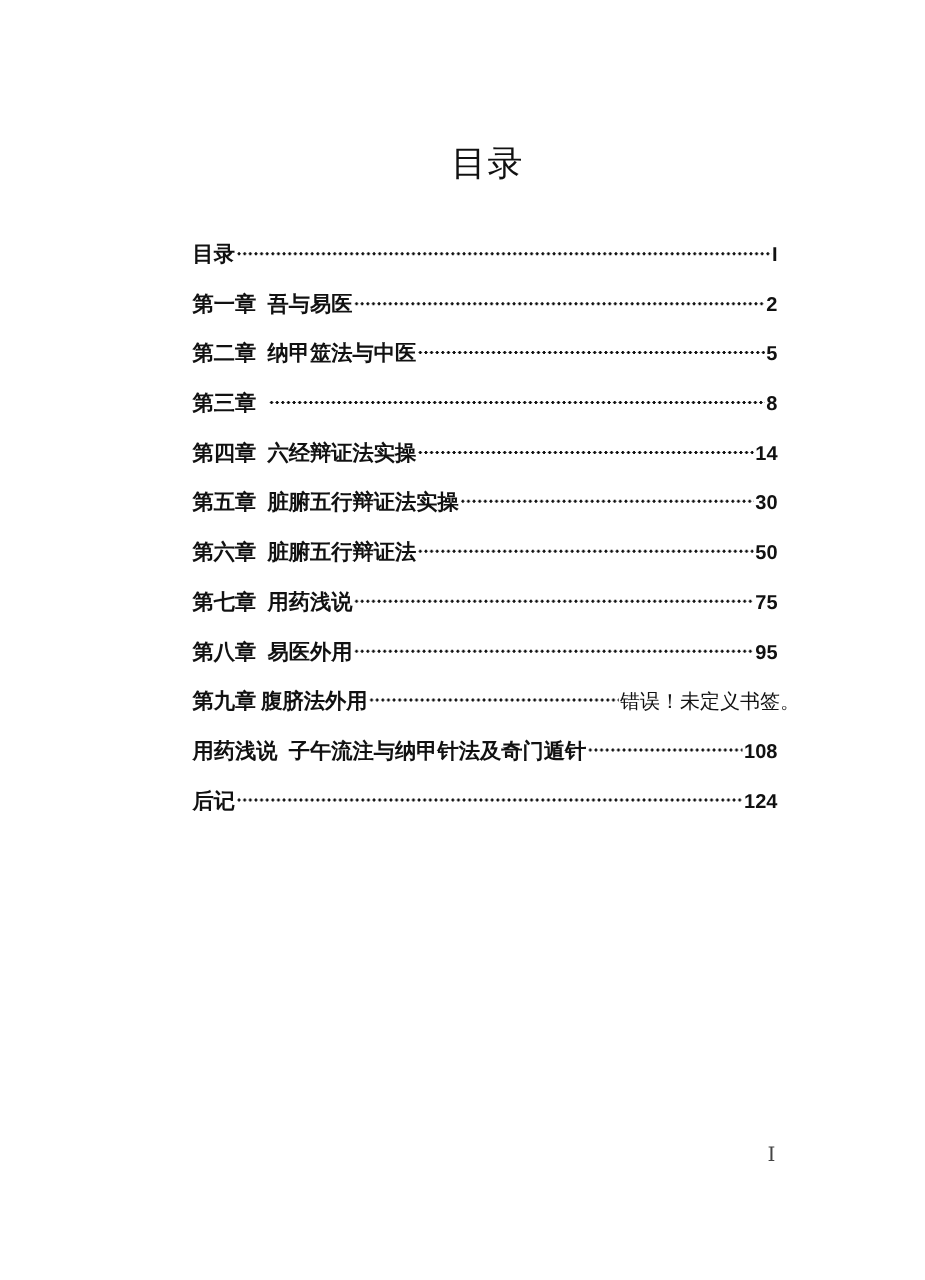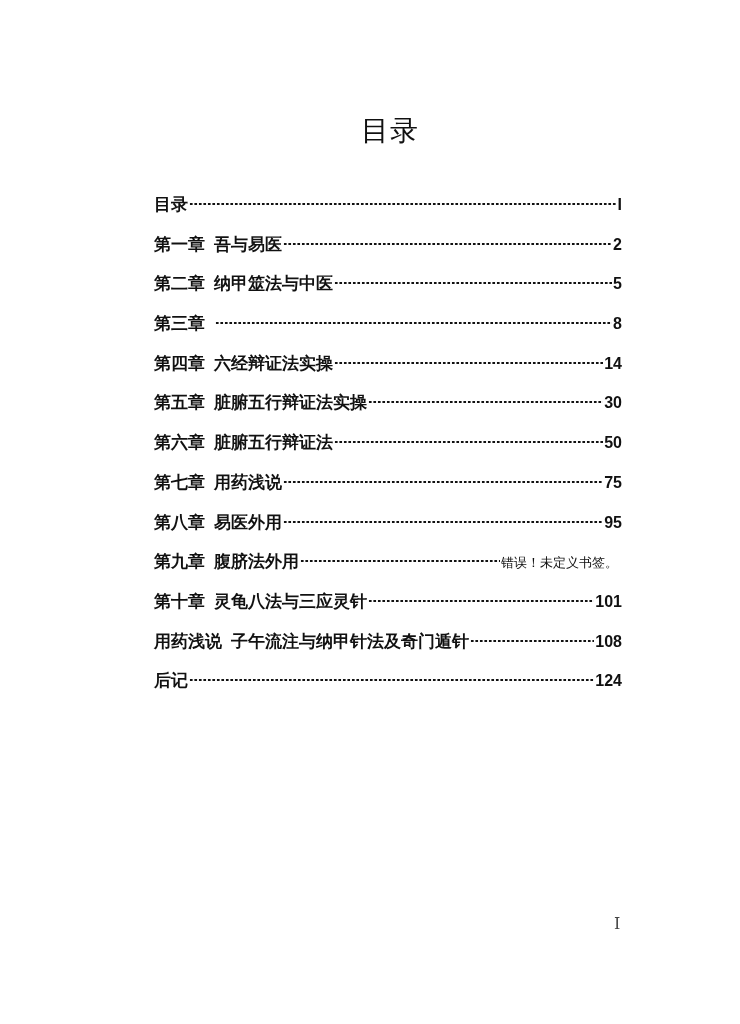--- a/index.html
+++ b/index.html
@@ -72,21 +72,21 @@
     }
     .toc-page {
       flex: 0 0 auto;
       font-family: "Liberation Sans", "DejaVu Sans", sans-serif;
       font-weight: bold;
       font-size: 16px;
     }
     .toc-row.error .toc-page {
       font-family: Liberation Mono, monospace;
       font-weight: normal;
-      font-size: 13px;
+      font-size: 16px;
       margin-right: -18px;
     }
     .toc-row.error .toc-leader {
       flex: 0 0 200px;
     }
     .page-number {
       position: absolute;
       left: 614px;
       top: 914px;
       font-family: "DejaVu Serif", "Liberation Serif", serif;
@@ -161,27 +161,20 @@
     <span class="toc-page">95</span>
   </li>
   <li class="toc-row error">
     <span class="toc-chapter">第九章</span>
       <span class="toc-gap"></span>
     <span class="toc-title">腹脐法外用</span>
     <span class="toc-leader"></span>
     <span class="toc-page">错误！未定义书签。</span>
   </li>
   <li class="toc-row">
-    <span class="toc-chapter">第十章</span>
-      <span class="toc-gap"></span>
-    <span class="toc-title">灵龟八法与三应灵针</span>
-    <span class="toc-leader"></span>
-    <span class="toc-page">101</span>
-  </li>
-  <li class="toc-row">
     <span class="toc-chapter">用药浅说</span>
       <span class="toc-gap"></span>
     <span class="toc-title">子午流注与纳甲针法及奇门遁针</span>
     <span class="toc-leader"></span>
     <span class="toc-page">108</span>
   </li>
   <li class="toc-row">
     <span class="toc-title">后记</span>
     <span class="toc-leader"></span>
     <span class="toc-page">124</span>

